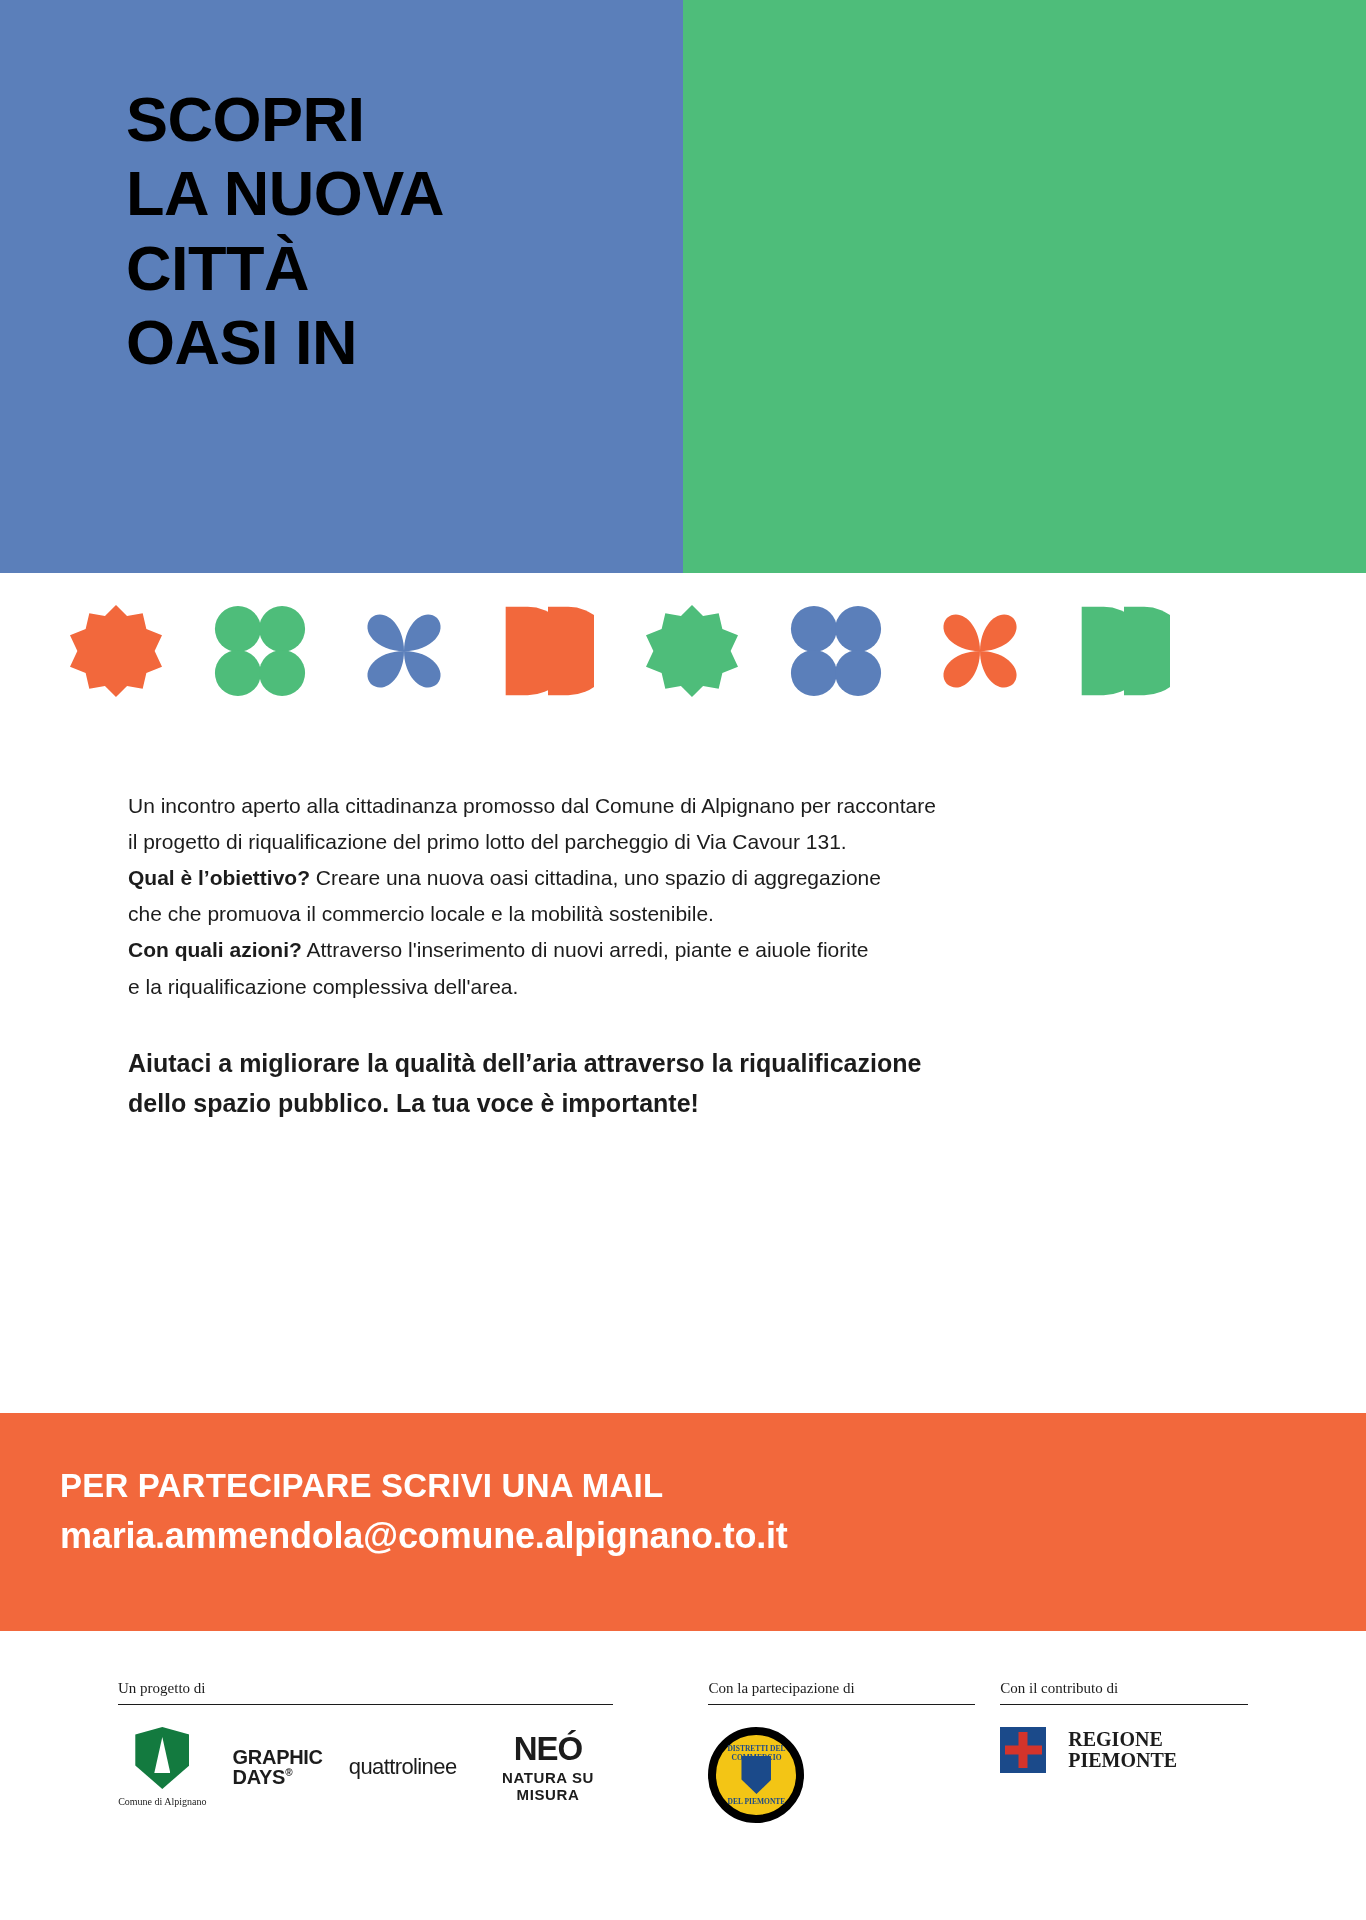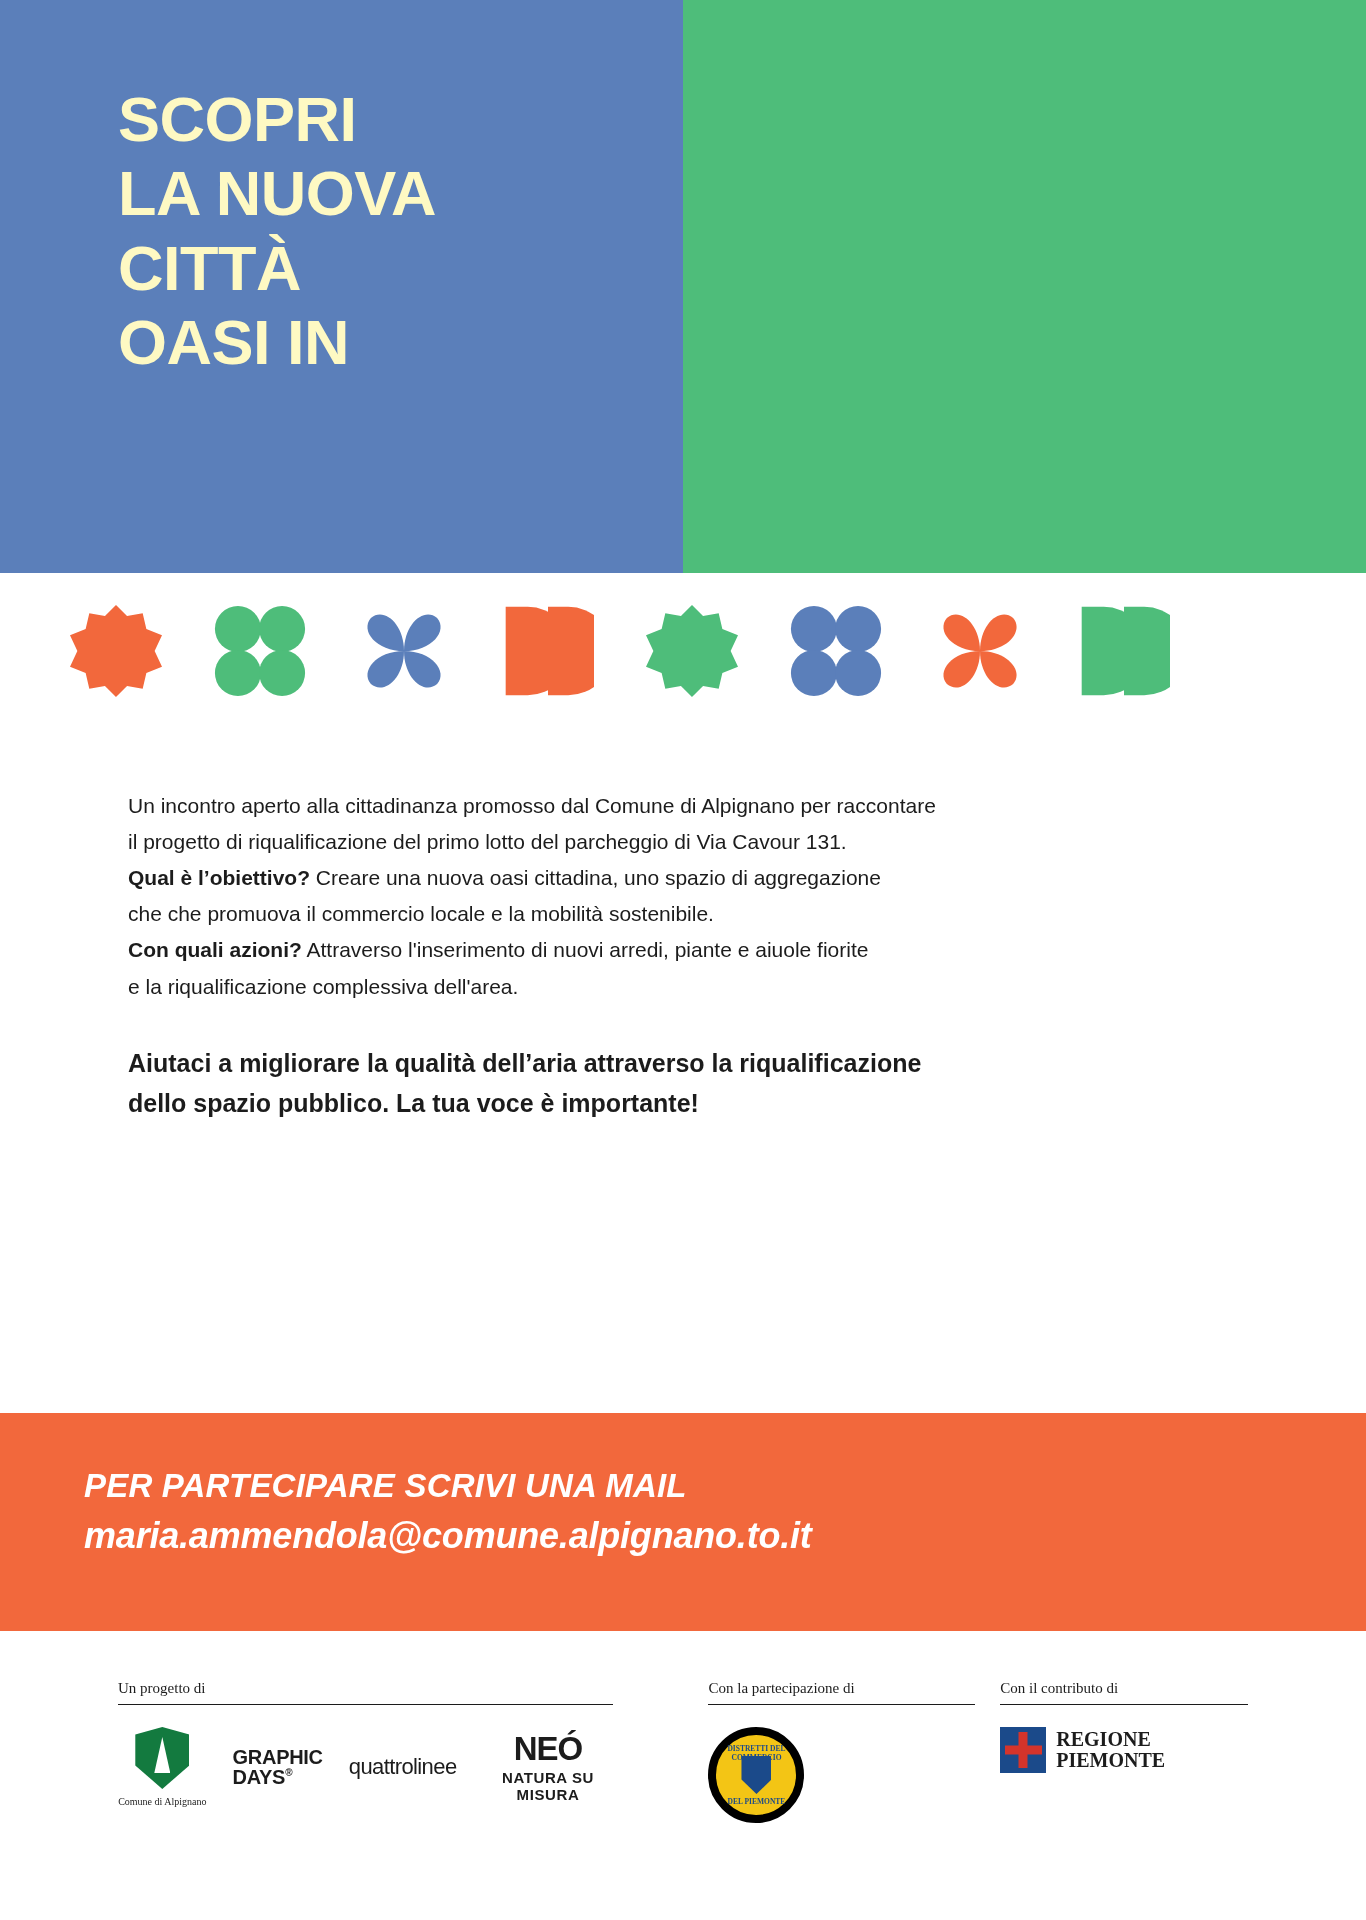--- a/index.html
+++ b/index.html
@@ -21,23 +21,23 @@
     background: #5b7fba;
     position: relative;
   }
   .header-right {
     width: 683px;
     background: #4ebd7a;
     position: relative;
   }
   .title-block {
     position: absolute;
-    left: 118px;
+    left: 126px;
     top: 82px;
-    color: #fef9c3;
+    color: #000000;
     font-size: 63px;
     font-weight: bold;
     line-height: 1.18;
     letter-spacing: -0.5px;
   }
   .title-block div { white-space: nowrap; }
 
   
   .icon-strip {
     position: relative;
@@ -91,22 +91,21 @@
   .cta {
     position: absolute;
     left: 0;
     top: 1413px;
     width: 100%;
     height: 218px;
     background: #f2683c;
     color: #ffffff;
   }
   .cta-inner {
-    padding: 54px 0 0 84px;
-    font-style: italic;
+    padding: 54px 0 0 60px;
   }
   .cta-line1 {
     font-size: 33px;
     font-weight: bold;
     letter-spacing: 0.2px;
   }
   .cta-line2 {
     font-size: 36px;
     font-weight: bold;
     margin-top: 10px;
@@ -212,21 +211,21 @@
     font-family: "Liberation Serif", serif;
   }
   .logo-distretti .dtop { top: 9px; }
   .logo-distretti .dbot { bottom: 9px; }
   .logo-distretti .shield {
     width: 30px; height: 38px;
     background: #1b4a8a;
     clip-path: polygon(0% 0%, 100% 0%, 100% 62%, 50% 100%, 0% 62%);
   }
 
-  .logo-regione { display: flex; align-items: center; gap: 10px; }
+  .logo-regione { display: flex; align-items: center; gap: 22px; }
   .logo-regione .flag {
     width: 46px; height: 46px;
     background: #ffffff;
     border: 1px solid #1b4a8a;
     position: relative;
   }
   .logo-regione .flag::before {
     content: ""; position: absolute; left: 0; top: 0; right: 0; bottom: 0;
     background: #1b4a8a;
   }

